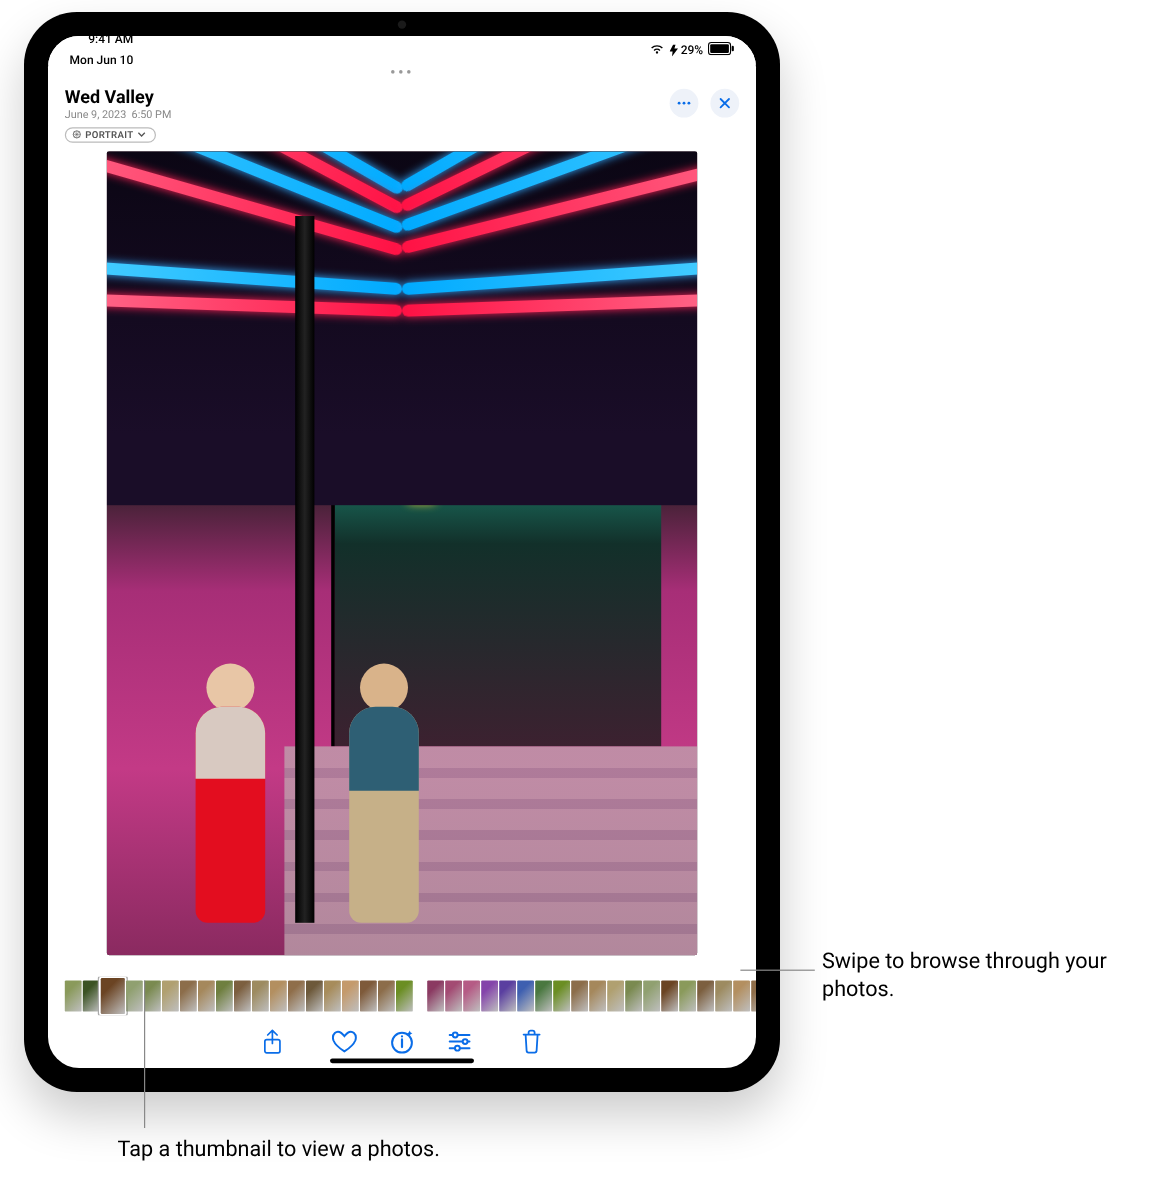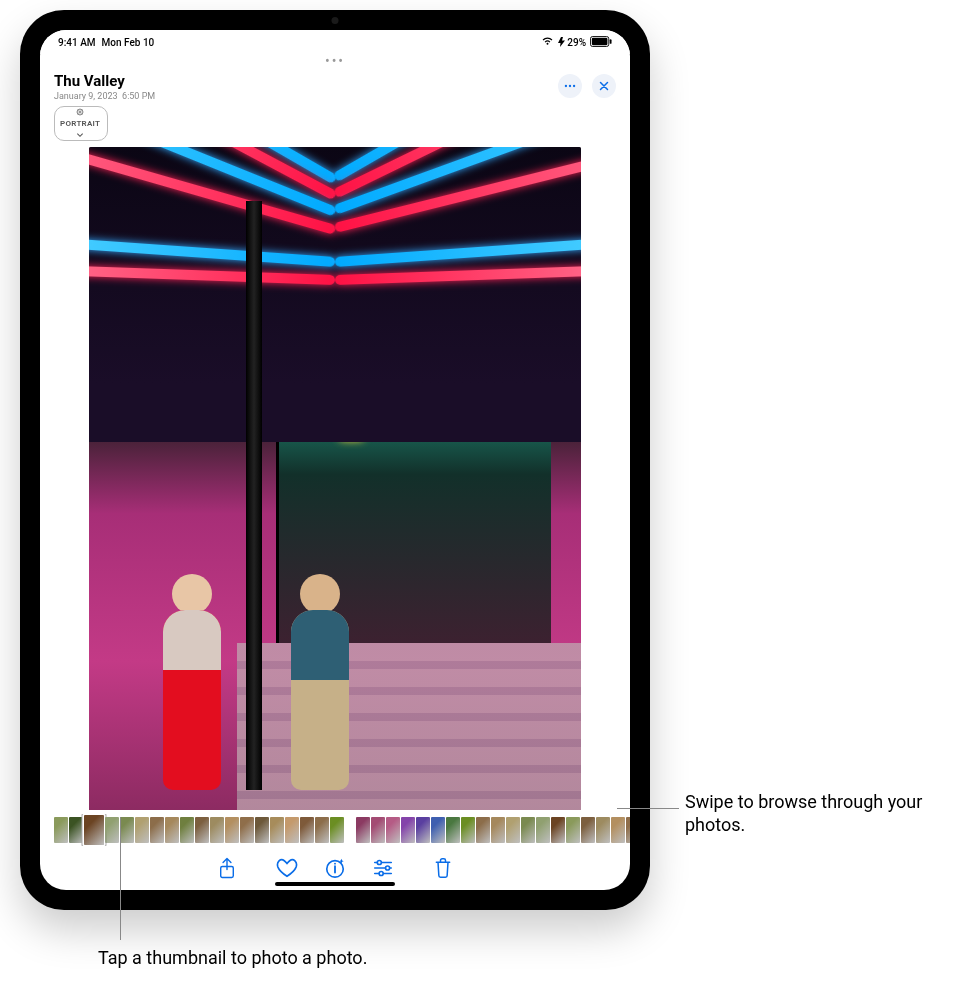--- a/index.html
+++ b/index.html
@@ -47,21 +47,21 @@
     height: 24px;
     display: flex;
     align-items: center;
     justify-content: space-between;
     padding: 0 18px;
     font-size: 10px;
     font-weight: 500;
     color: #000;
     background: #fff;
   }
-  .status-left { display: flex; gap: 6px; align-items: flex-end; }
+  .status-left { display: flex; gap: 6px; align-items: flex-end; flex-direction: column; }
   .status-right { display: flex; gap: 4px; align-items: center; }
   .nav-dots {
     height: 14px;
     display: flex;
     justify-content: center;
     align-items: center;
     gap: 4px;
     font-size: 14px;
     color: #999;
     letter-spacing: 2px;
@@ -81,21 +81,20 @@
     gap: 3px;
     border: 1px solid #bbb;
     border-radius: 10px;
     padding: 1px 7px 1px 5px;
     font-size: 8px;
     font-weight: 600;
     color: #555;
     margin-top: 4px;
     cursor: pointer;
     letter-spacing: 0.3px;
-    flex-direction: column;
   }
   .portrait-badge svg { width: 8px; height: 8px; }
   .header-right { display: flex; gap: 10px; align-items: center; padding-top: 2px;}
   .circle-btn {
     width: 24px; height: 24px;
     border-radius: 50%;
     background: #eef2f9;
     display: flex; align-items: center; justify-content: center;
     cursor: pointer;
     color: #0a6de8;
@@ -216,21 +215,21 @@
 </head>
 <body>
 
 <div class="ipad-frame">
   <div class="camera-notch"></div>
   <div class="ipad-screen">
 
     <div class="status-bar">
       <div class="status-left">
         <span>9:41 AM</span>
-        <span>Mon Feb 10</span>
+        <span>Mon Jun 10</span>
       </div>
       <div class="status-right">
         <span>
           <svg width="13" height="10" viewBox="0 0 16 12">
               <path d="M8 10.5a1.2 1.2 0 100-2.4 1.2 1.2 0 000 2.4zM4.5 6.8a5 5 0 017 0l-1 1a3.6 3.6 0 00-5 0zM2 4.3a8.5 8.5 0 0112 0l-1 1a7.1 7.1 0 00-10 0z" fill="#000"></path>
             </svg>
         </span>
         <span style="display:flex;align-items:center;gap:2px;">
           <svg width="7" height="10" viewBox="0 0 7 10">
               <path d="M3 0L0 6h2.5L2 10 7 3.5H4L5 0z" fill="#000"></path>
@@ -244,23 +243,23 @@
               <rect x="21.5" y="3.5" width="2" height="5" rx="1" fill="#000"></rect>
             </svg>
         </span>
       </div>
     </div>
 
     <div class="nav-dots">•••</div>
 
     <div class="header">
       <div class="header-left">
-        <div class="title">Thu Valley</div>
+        <div class="title">Wed Valley</div>
         <div class="subtitle">
-          <span>January 9, 2023</span>&nbsp;&nbsp;<span>6:50 PM</span>
+          <span>June 9, 2023</span>&nbsp;&nbsp;<span>6:50 PM</span>
         </div>
         <div class="portrait-badge">
           <svg viewBox="0 0 24 24">
               <circle cx="12" cy="12" r="9" fill="none" stroke="#555" stroke-width="2"></circle>
               <path d="M12 3v18M3 12h18M5 5l14 14M19 5L5 19" stroke="#555" stroke-width="1.2"></path>
             </svg>
           <span>PORTRAIT</span>
           <svg viewBox="0 0 12 12" width="8" height="8">
               <path d="M2 4l4 4 4-4" fill="none" stroke="#555" stroke-width="1.6"></path>
             </svg>
@@ -397,13 +396,13 @@
     </div>
 
     <div class="home-indicator"></div>
   </div>
 </div>
 
 <div class="leader leader-h" style="left:617px; top:808px; width:62px;"></div>
 <div class="leader leader-v" style="left:120px; top:817px; height:123px;"></div>
 
 <div class="callout callout-right">Swipe to browse through your photos.</div>
-<div class="callout callout-bottom">Tap a thumbnail to photo a photo.</div>
+<div class="callout callout-bottom">Tap a thumbnail to view a photos.</div>
 
 </body></html>

